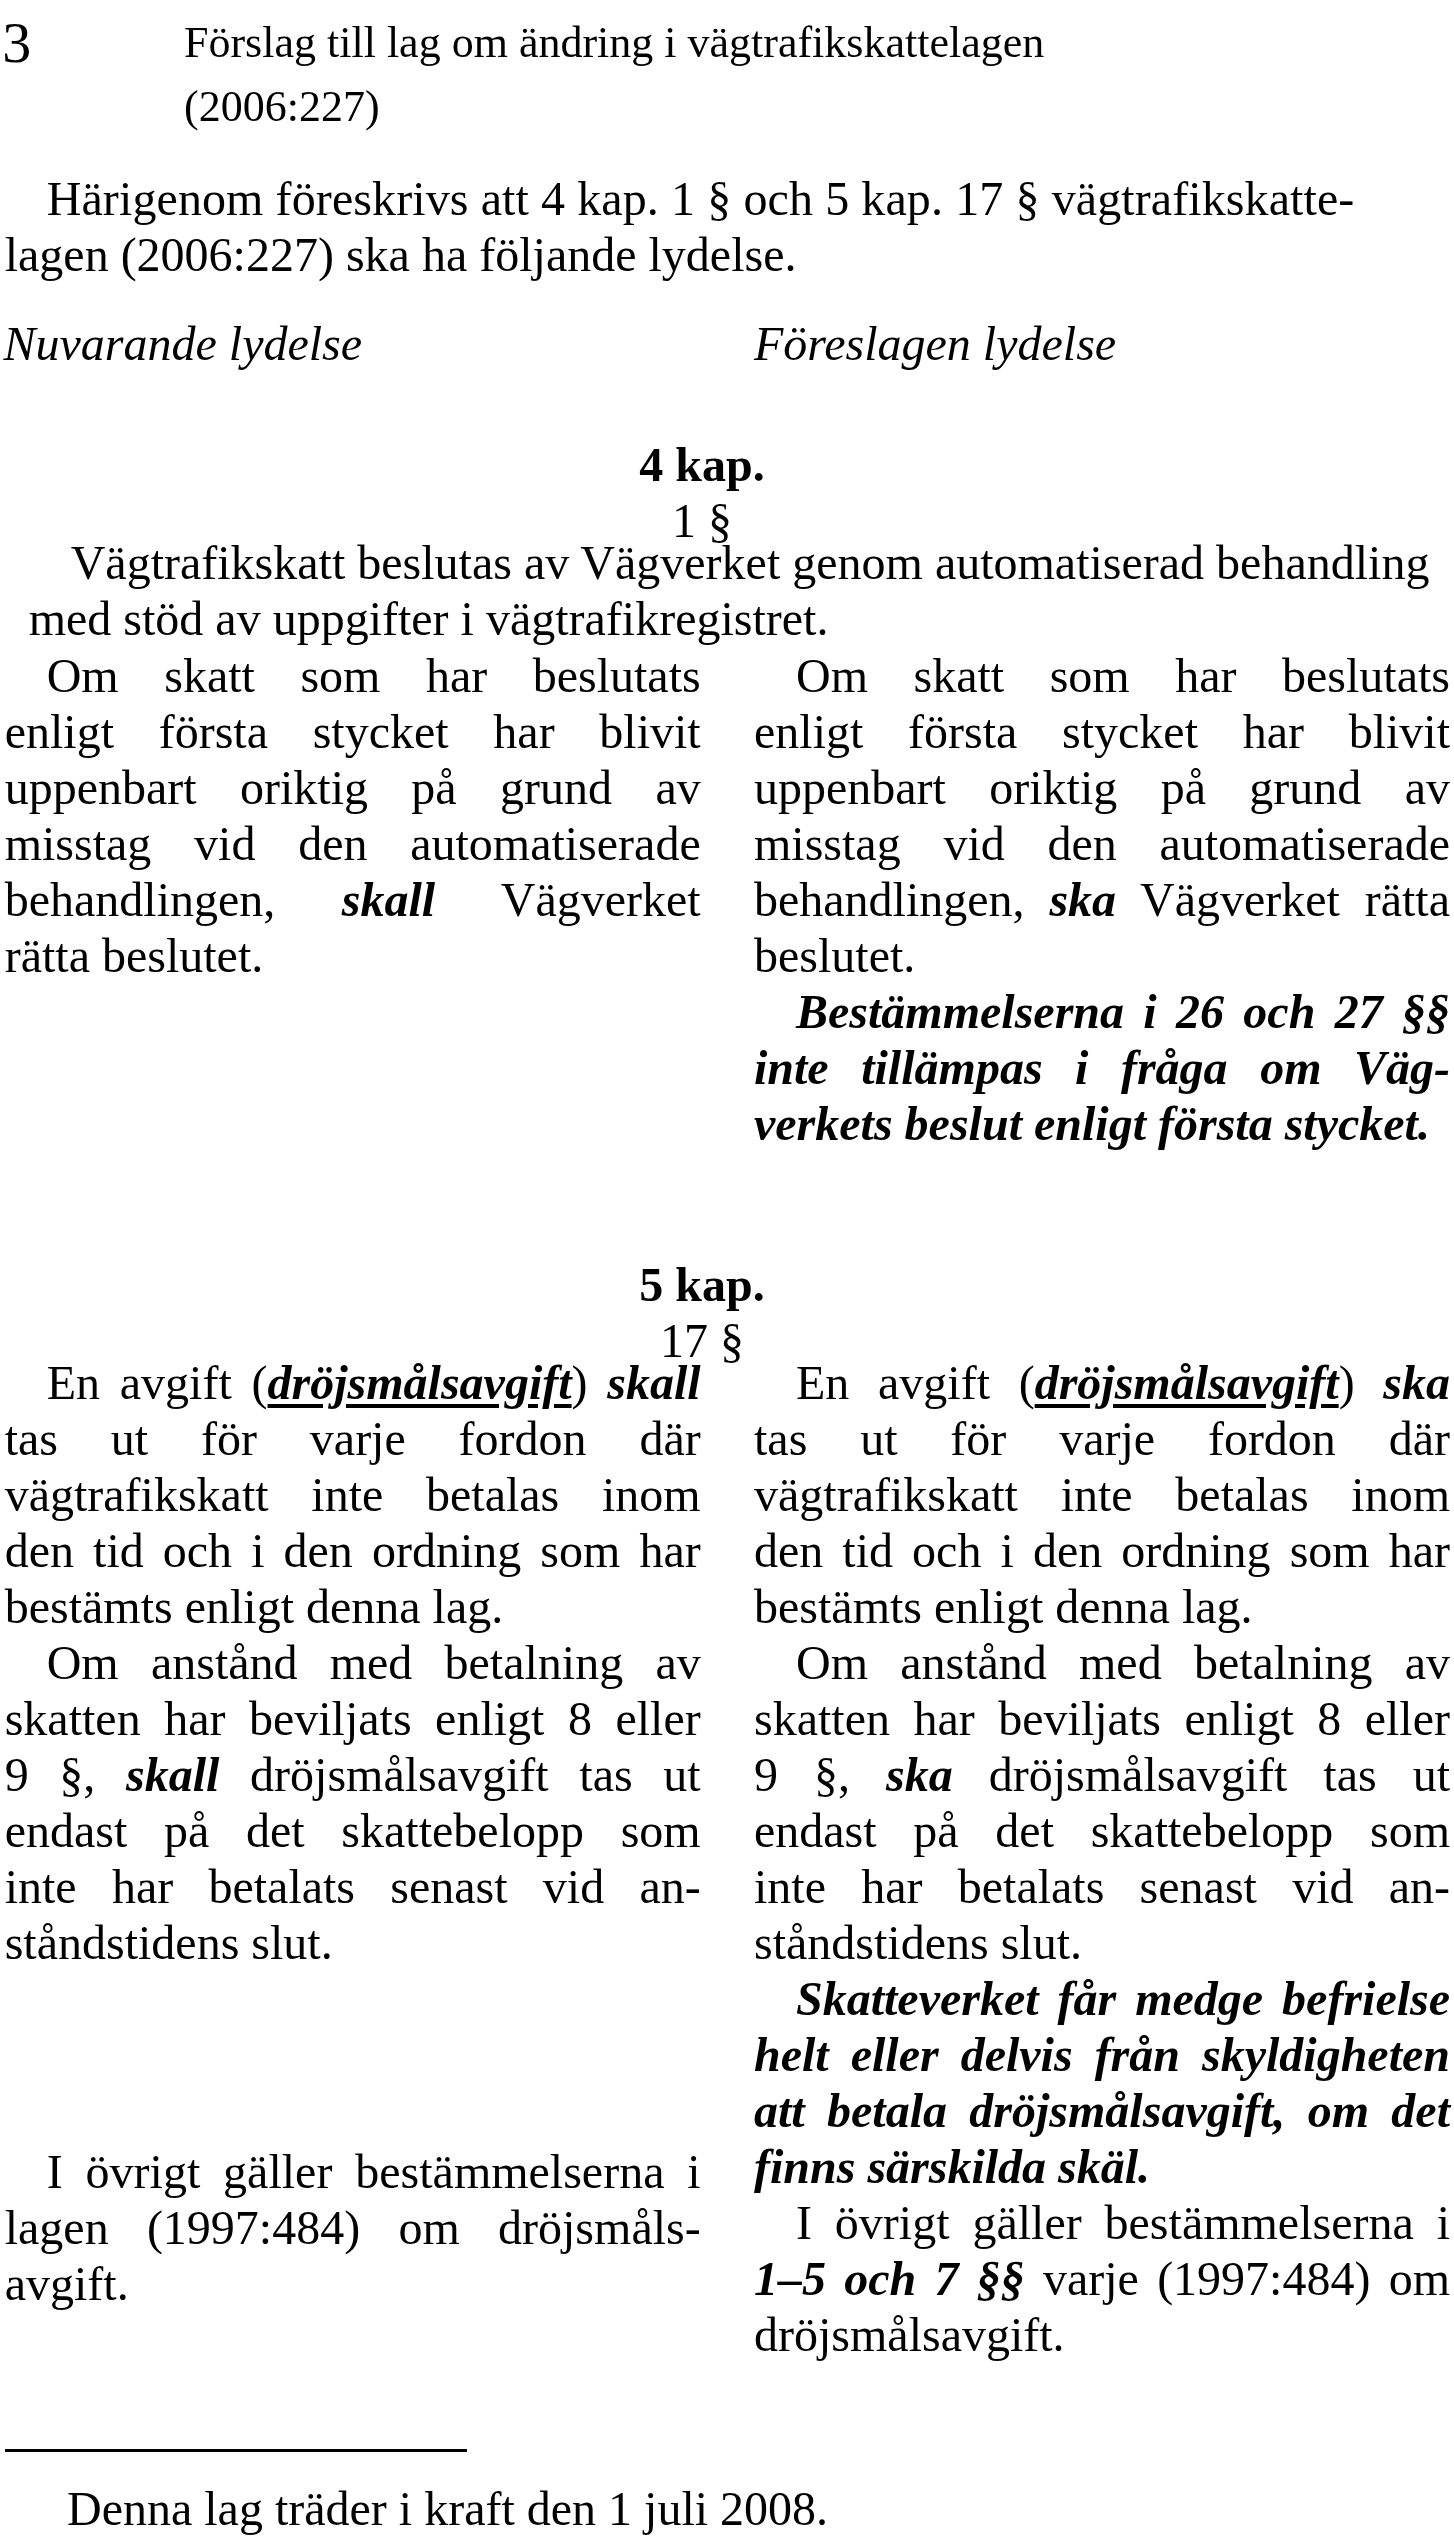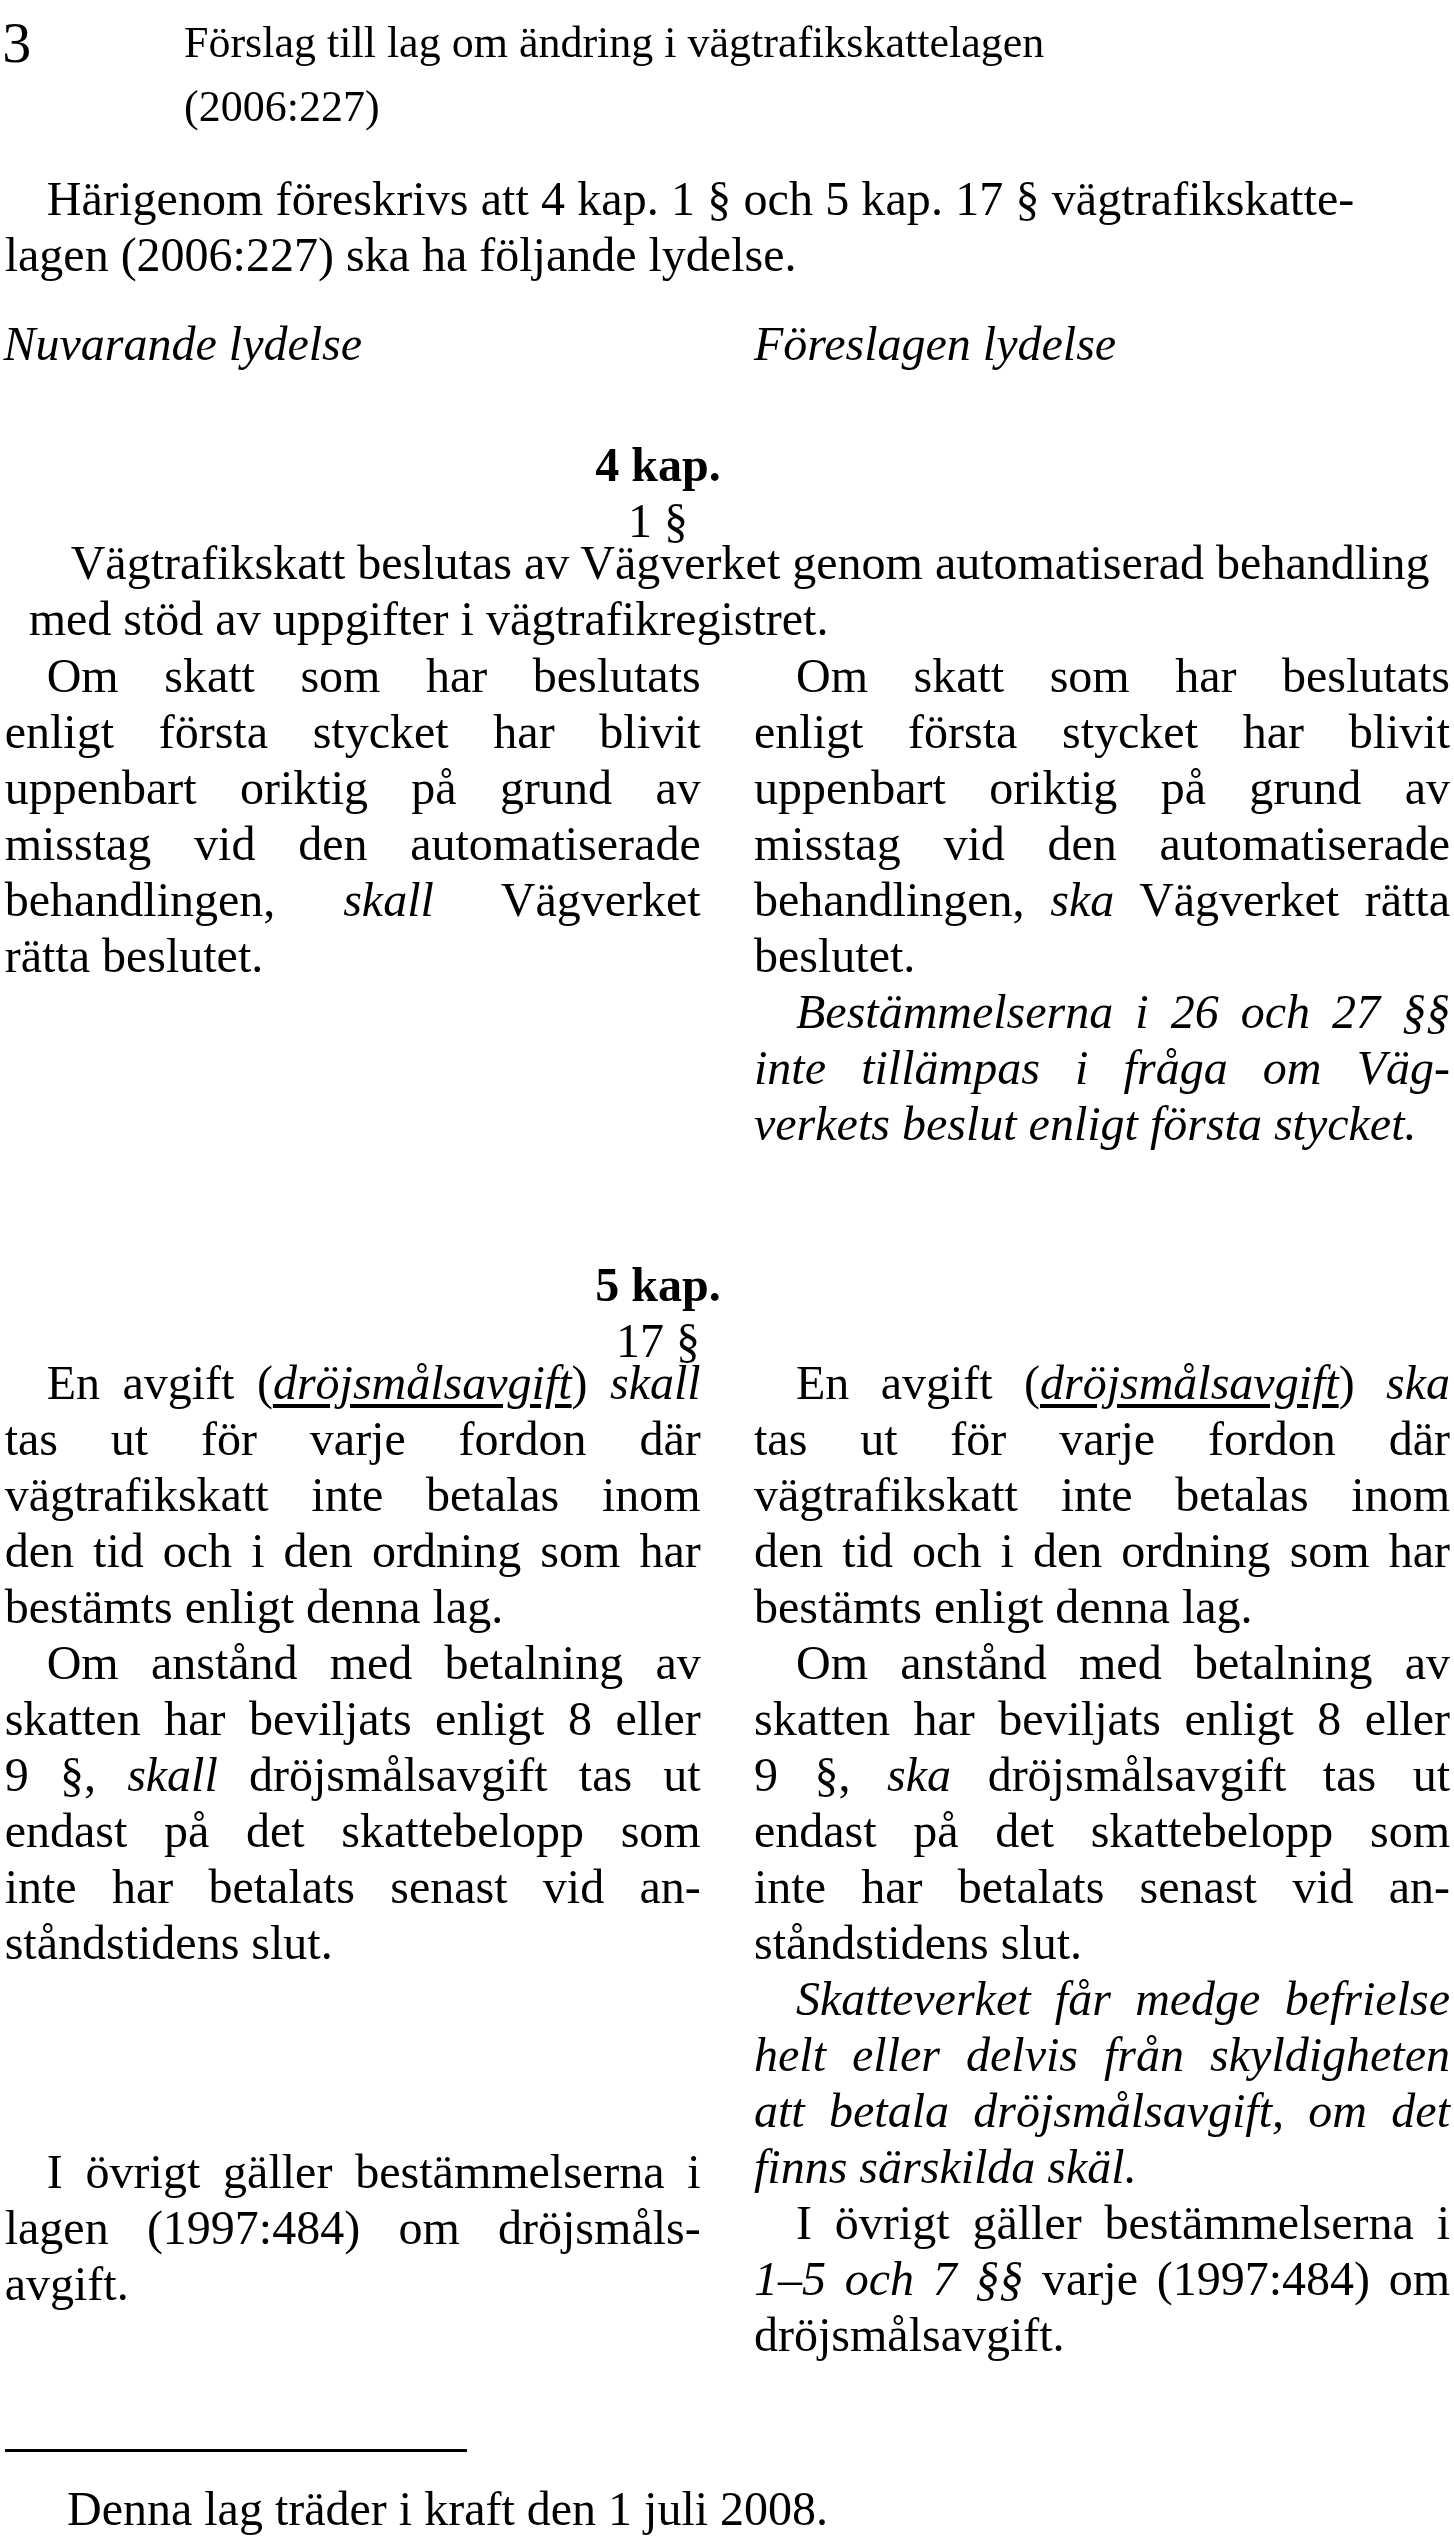--- a/index.html
+++ b/index.html
@@ -14,35 +14,35 @@
   .heading-num { left: 2.3px; top: 10.5px; font-size: 58px; line-height: 64px; }
   .heading-title { left: 184px; top: 10.5px; font-size: 44px; line-height: 64px; width: 1257px; }
   .heading-title span { display: block; }
   .intro { left: 4.7px; top: 171px; width: 1444px; }
   .intro .line { display: block; white-space: nowrap; }
   .intro .line.first { text-indent: 42px; letter-spacing: 0.1px; }
   .col-head { top: 316px; font-style: italic; }
   .col-head.left { left: 3.5px; }
   .col-head.right { left: 754px; }
 
-  .chapter { left: 0; width: 1316px; text-align: center; }
+  .chapter { left: 0; width: 1316px; text-align: center; padding-left: 44px; }
   .chapter .kap { font-weight: bold; display: block; }
   .chapter .par { display: block; }
 
   .full { left: 4.7px; width: 1444px; margin-left: 24px; }
   .full .line { display: block; white-space: nowrap; }
   .indent { text-indent: 42px; }
 
   .col { width: 696px; }
   .col.left { left: 4.7px; }
   .col.right { left: 754px; }
   .col .line { display: block; text-align: justify; text-align-last: justify; white-space: nowrap; height: 56px; }
   .col .line.last { text-align-last: left; }
   .col .line.ind { padding-left: 42px; }
-  .it { font-style: italic; }
+  .it { font-style: italic; font-weight: bold; }
   .ul { text-decoration: underline; text-underline-offset: 4.7px; }
 
   .footnote-rule { left: 4.7px; top: 2449px; width: 462px; height: 2.9px; background: #000; }
   .footer { left: 67px; top: 2481px; }
 </style>
 </head>
 <body>
 
 <div class="abs heading-num">3</div>
 <div class="abs heading-title">

